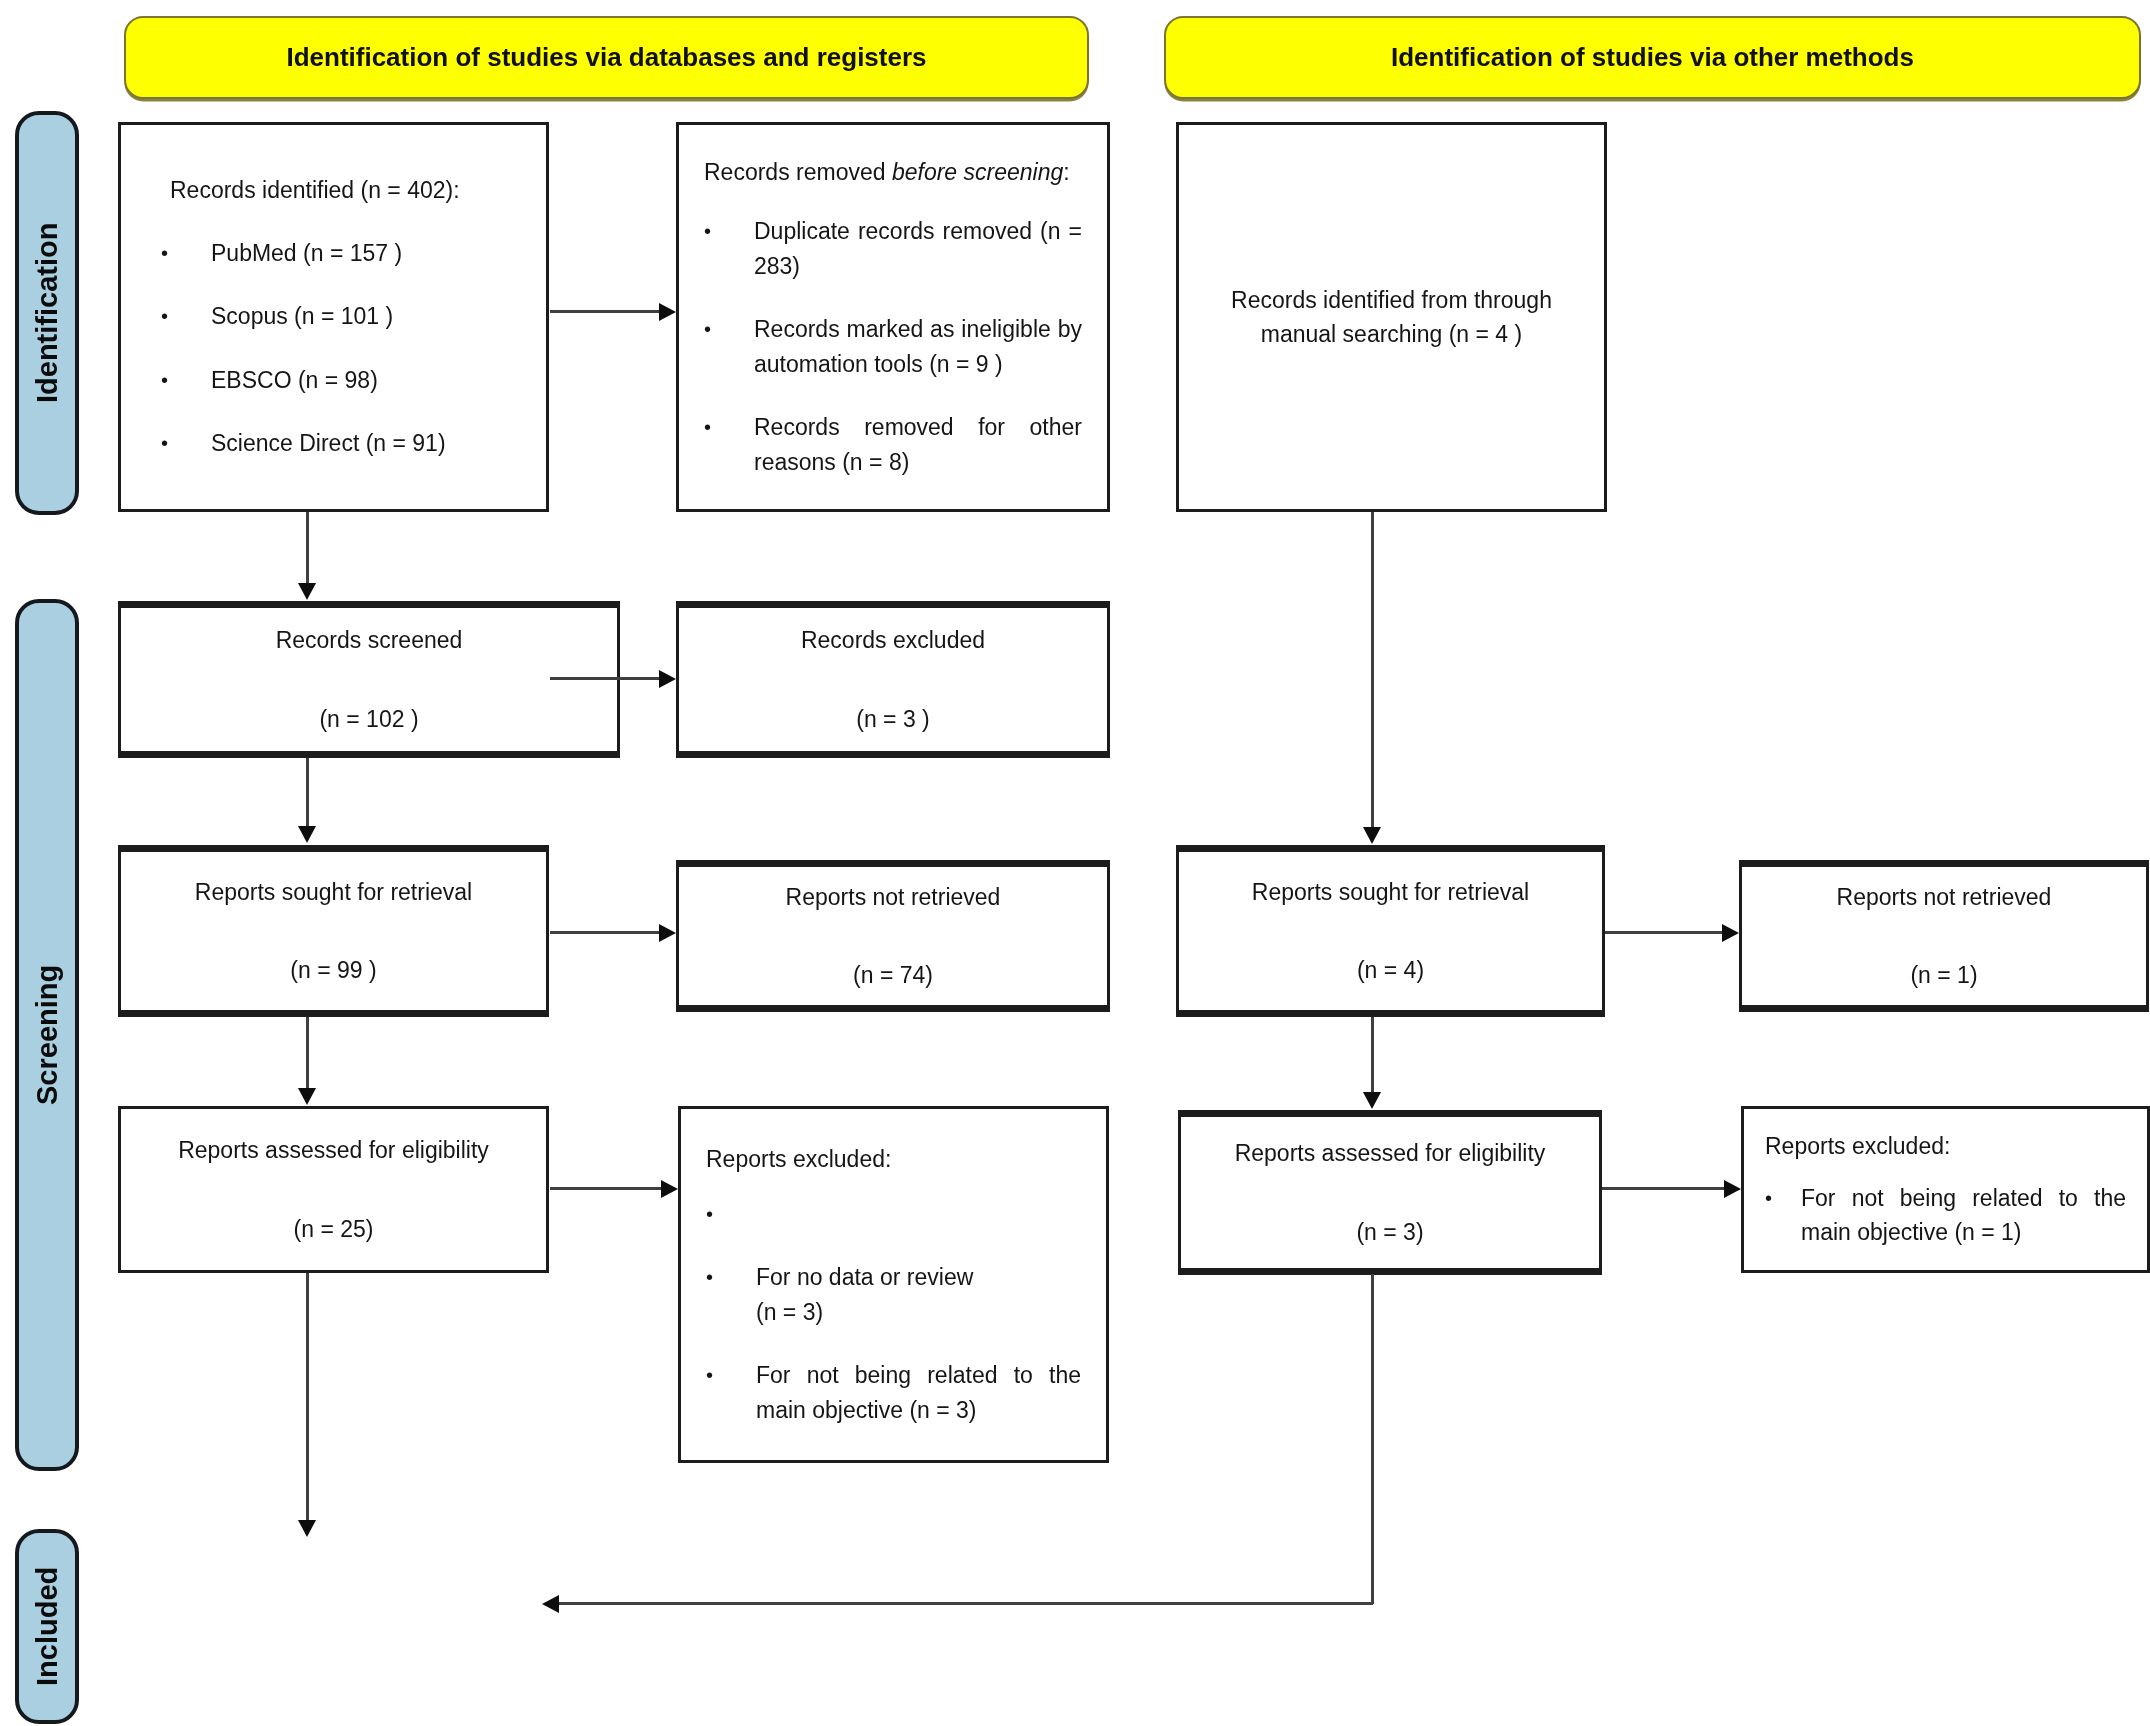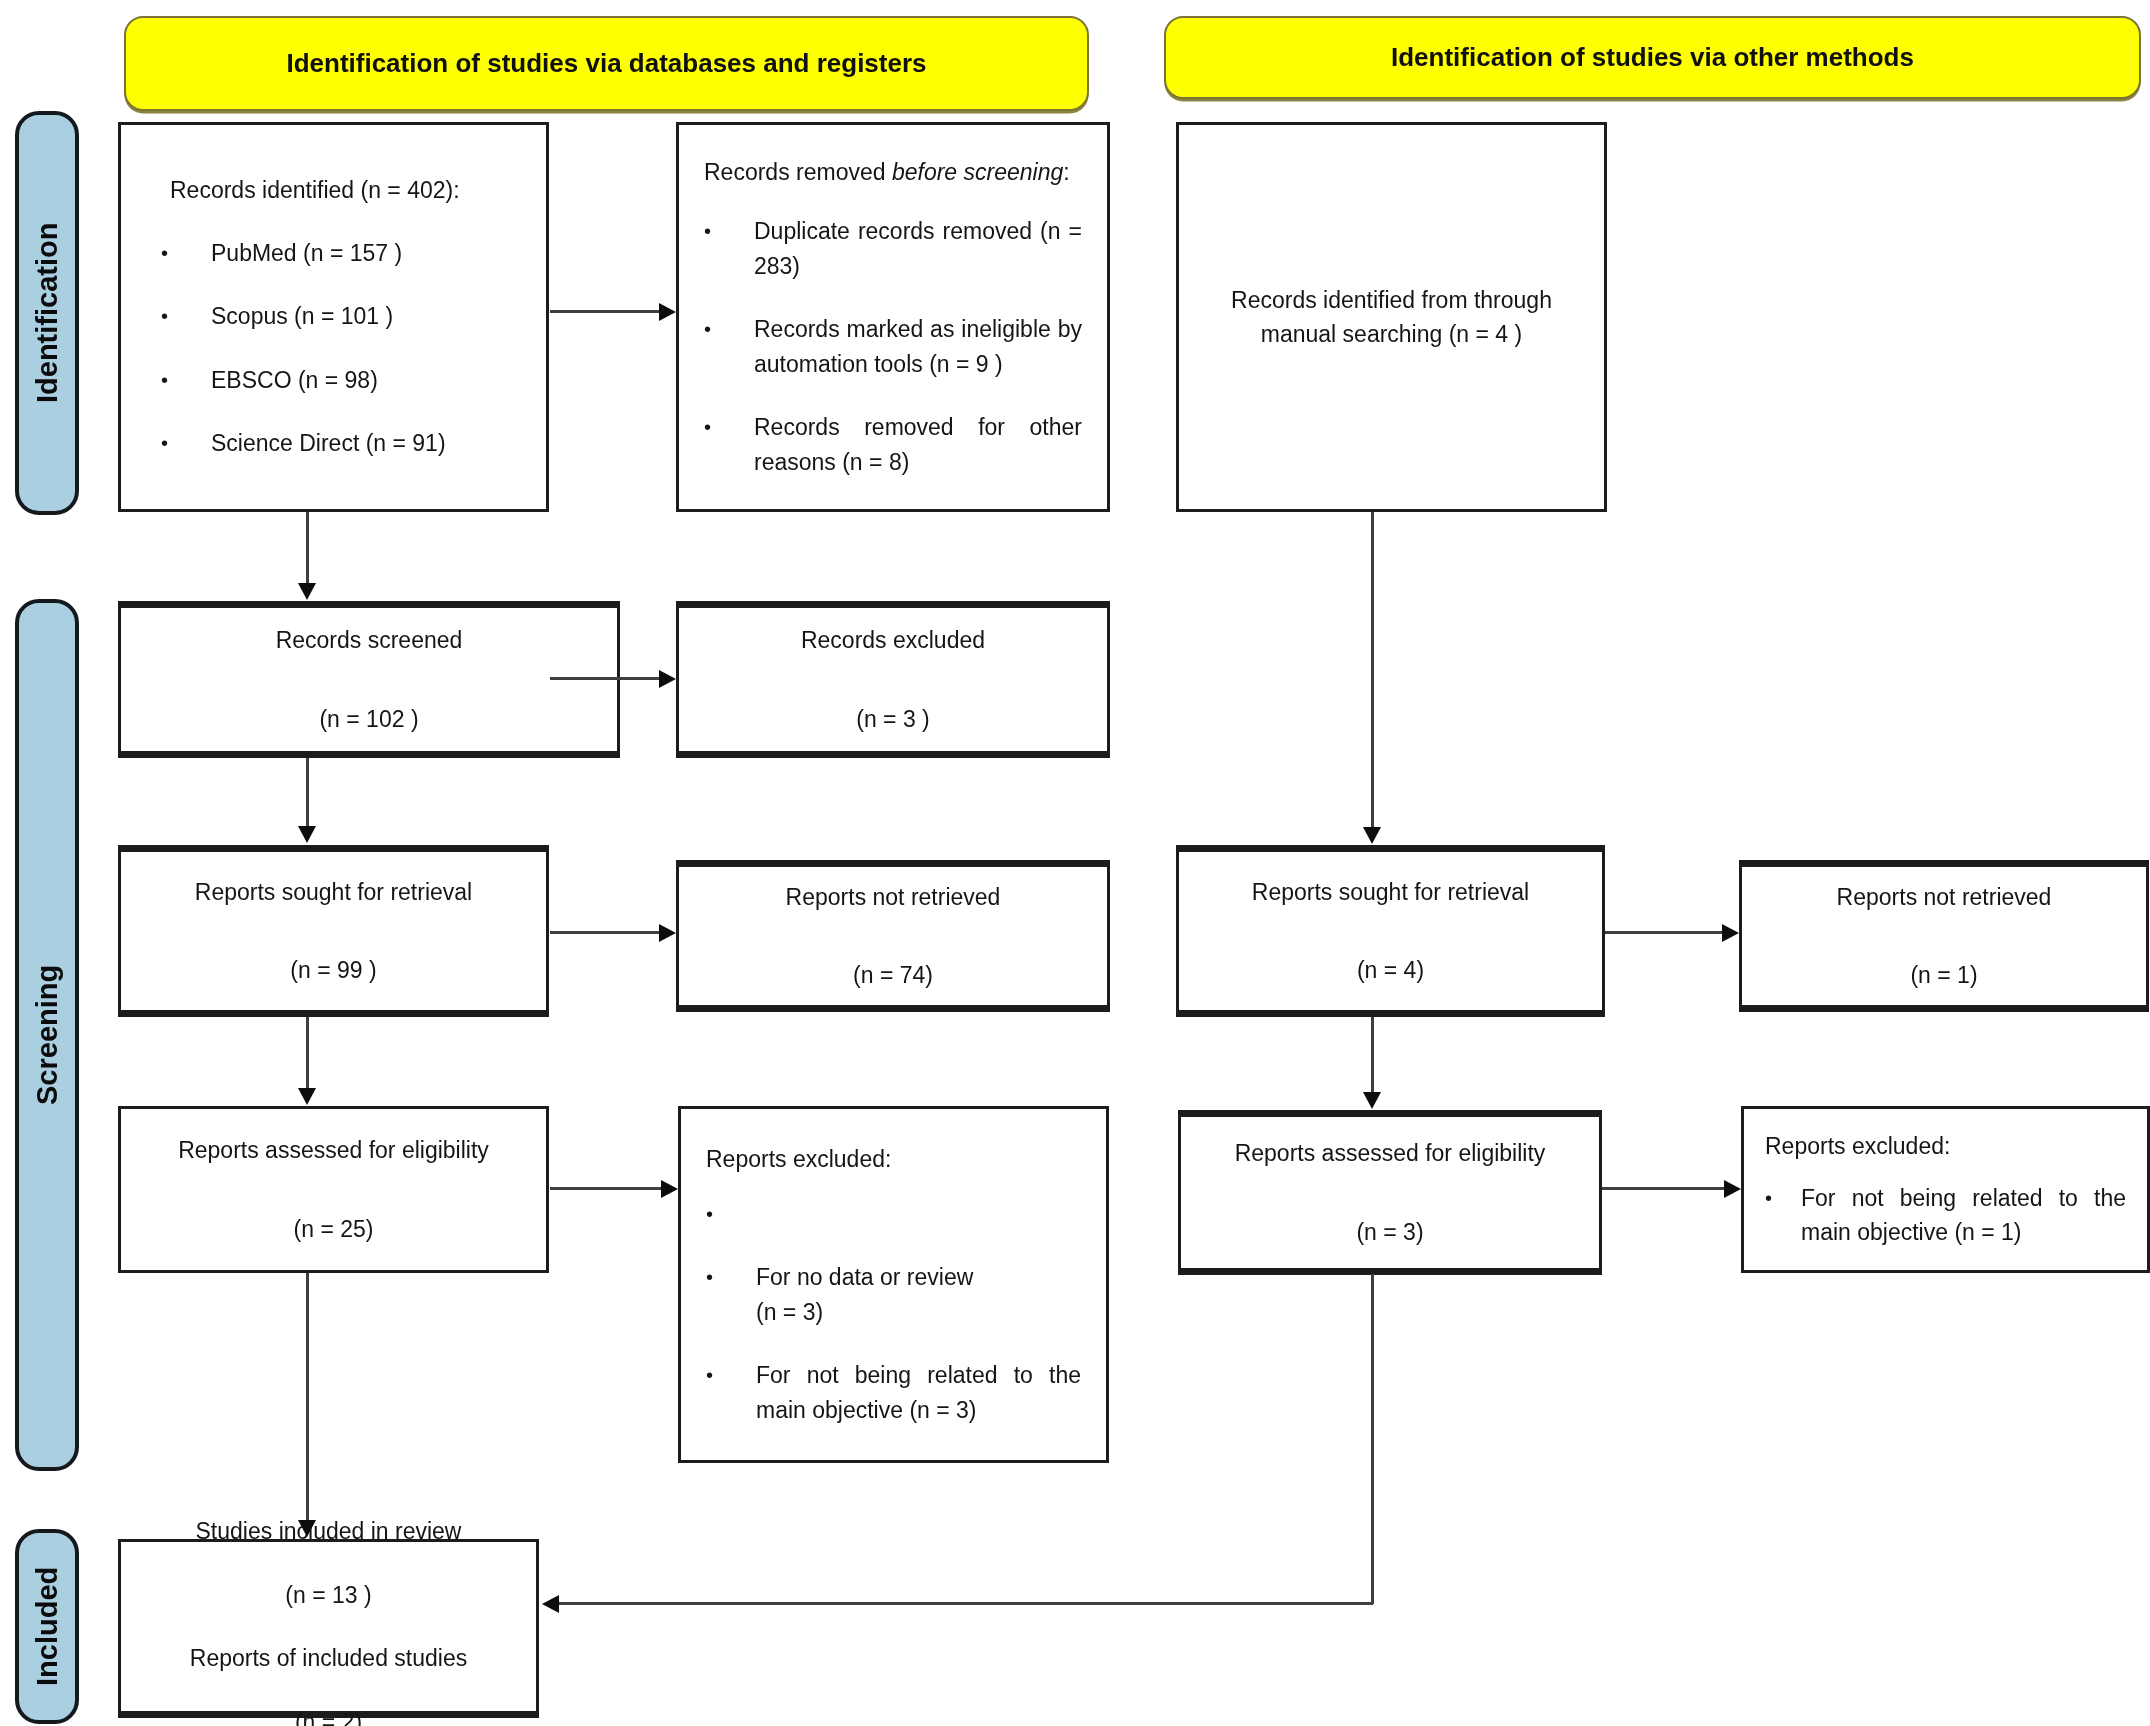--- a/index.html
+++ b/index.html
@@ -51,21 +51,21 @@
   .tri-d{position:absolute;width:0;height:0;border-left:9.5px solid transparent;
     border-right:9.5px solid transparent;border-top:17px solid var(--head);}
   .tri-l{position:absolute;width:0;height:0;border-top:9.5px solid transparent;
     border-bottom:9.5px solid transparent;border-right:17px solid var(--head);}
 </style>
 </head>
 <body>
 
 <div class="canvas">
 
-  <div class="ybanner" style="left:124px;top:16px;width:965px;height:95px;">
+  <div class="ybanner" style="left:124px;top:16px;width:965px;height:83px;">
     <span>Identification of studies via databases and registers</span>
   </div>
   <div class="ybanner" style="left:1164px;top:16px;width:977px;height:83px;">
     <span>Identification of studies via other methods</span>
   </div>
 
   <div class="slabel" style="left:15px;top:111px;width:64px;height:404px;">
     <span>Identification</span>
   </div>
   <div class="slabel" style="left:15px;top:599px;width:64px;height:872px;">
@@ -173,26 +173,20 @@
   <div class="box listbox just" style="left:1741px;top:1106px;width:409px;height:167px;padding:0 21px;">
     <div class="title" style="margin-bottom:17px;">Reports excluded:</div>
     <ul class="blist" style="--x:0;">
       <li style="grid-template-columns:36px 1fr;">
           <span class="dot">•</span>
           <span class="bt">For not being related to the main objective (n = 1)</span>
         </li>
     </ul>
   </div>
 
-  <div class="box bb" style="left:118px;top:1539px;width:421px;height:179px;">
-    <div>Studies included in review</div>
-    <div class="gap-sm">(n = 13 )</div>
-    <div class="gap-sm">Reports of included studies</div>
-    <div class="gap-sm">(n =  2)</div>
-  </div>
 
   <div>
     <div class="hline" style="left:550px;top:310px;width:111px;"></div>
     <div class="tri-r" style="left:659px;top:303px;"></div>
 
     <div class="vline" style="left:306px;top:512px;height:71px;"></div>
     <div class="tri-d" style="left:298px;top:583px;"></div>
 
     <div class="hline" style="left:550px;top:677px;width:111px;"></div>
     <div class="tri-r" style="left:659px;top:670px;"></div>

